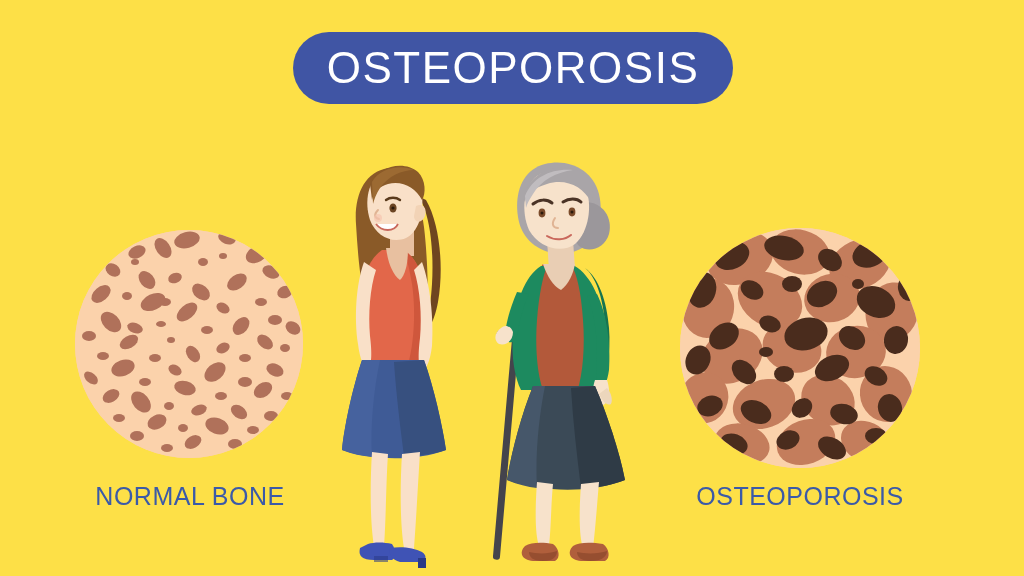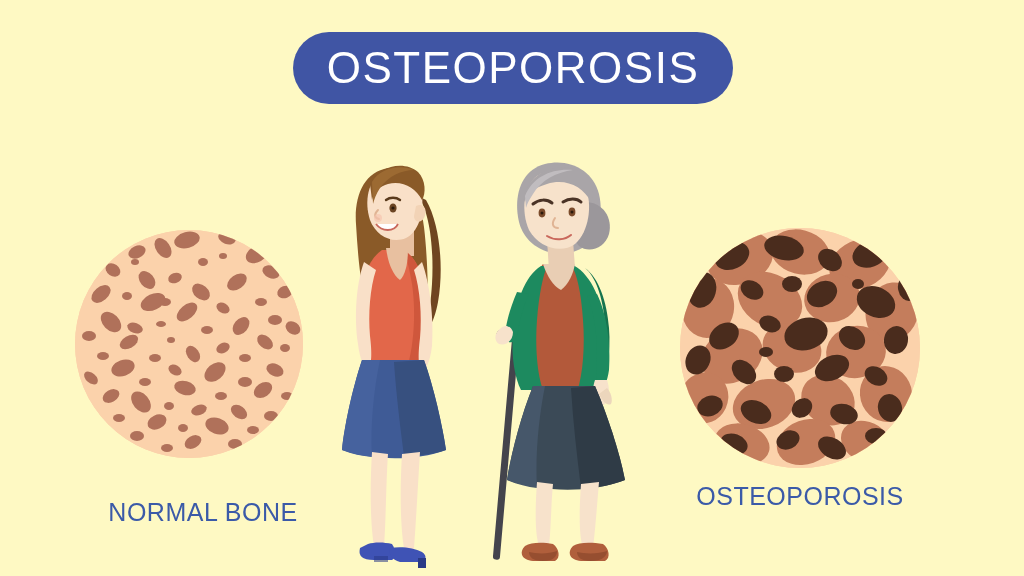--- a/index.html
+++ b/index.html
@@ -1,39 +1,39 @@
 <!DOCTYPE html>
 <html><head>
 <meta charset="utf-8">
 <style>
   html,body{margin:0;padding:0;}
   body{
     width:1024px;height:576px;overflow:hidden;
     font-family:"Liberation Sans", sans-serif;
     background:#bce3ec;
   }
-  #stage{position:relative;width:1024px;height:576px;background:#fef9c3;}
+  #stage{position:relative;width:1024px;height:576px;background:#fde047;}
 
   
   .banner{
     position:absolute;left:293px;top:32px;width:440px;height:72px;
     background:#4055a4;border-radius:36px;
     display:flex;align-items:center;justify-content:center;
   }
   .banner-text{
     color:#ffffff;font-size:44px;letter-spacing:1.5px;
     font-weight:400;line-height:1;white-space:nowrap;
   }
 
   
   .caption{
     position:absolute;color:#3b5aa8;font-size:25px;letter-spacing:.5px;
     white-space:nowrap;text-align:center;
   }
-  #caption-normal{left:68px;top:482px;width:270px;margin-top:16px;}
+  #caption-normal{left:55px;top:482px;width:270px;}
   #caption-osteo{left:665px;top:482px;width:270px;}
 
   
   .bone{position:absolute;border-radius:50%;overflow:hidden;}
   #bone-normal{left:75px;top:230px;width:228px;height:228px;background:#fbd2ab;}
   #bone-osteo{left:680px;top:228px;width:240px;height:240px;background:#fbd2ab;}
   .bone svg{display:block;width:100%;height:100%;}
 
   
   .figure{position:absolute;}

